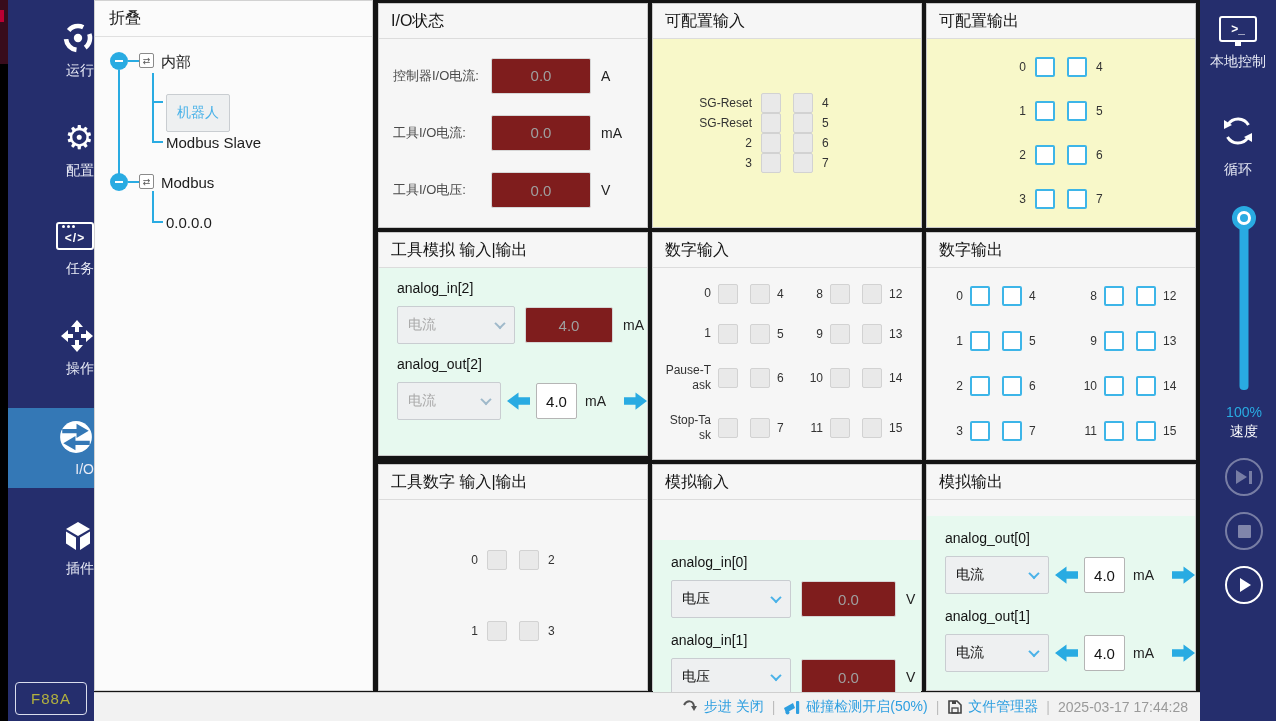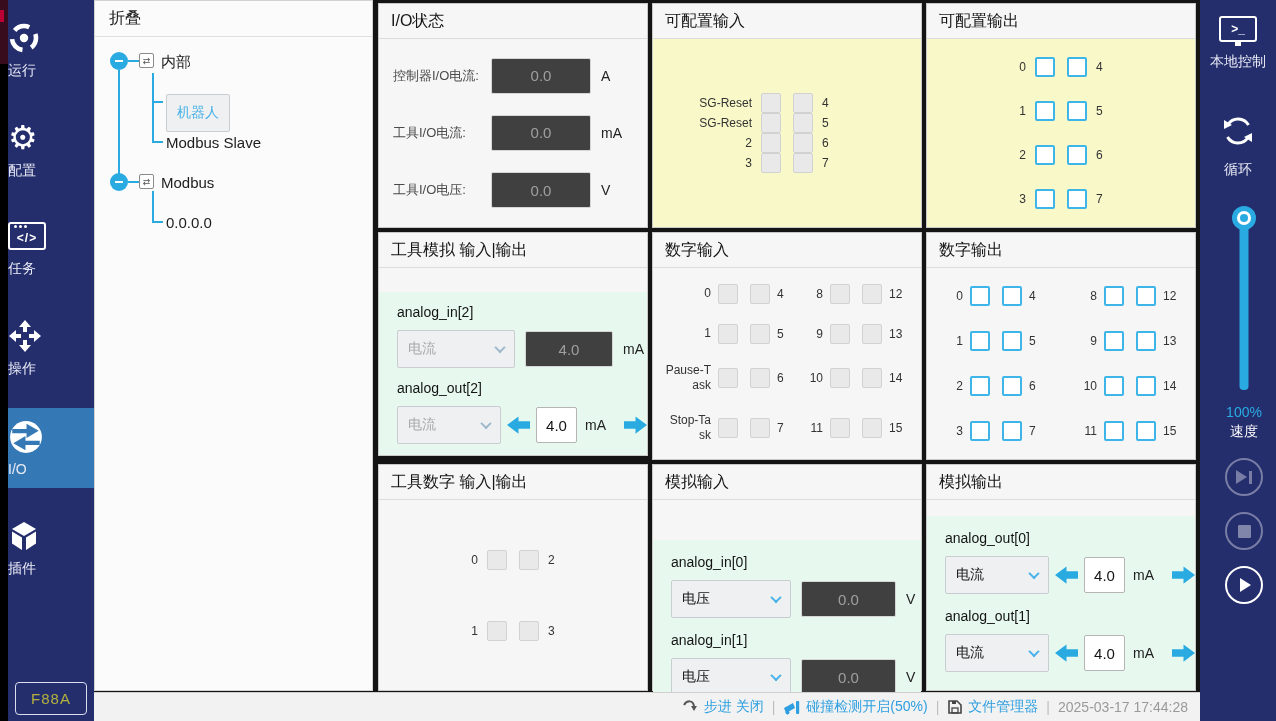--- a/index.html
+++ b/index.html
@@ -8,21 +8,21 @@
   #root { position:relative; width:1276px; height:721px; background:#141414; }
 
   
   .edge-strip { position:absolute; left:0; top:0; width:8px; height:721px; background:#000; }
   .edge-maroon { position:absolute; left:0; top:0; width:8px; height:64px; background:#380c1c; }
   .edge-red { position:absolute; left:0; top:10px; width:4px; height:12px; background:#b03; }
 
   
   .sidebar { position:absolute; left:8px; top:0; width:86px; height:721px; background:#252e6d; }
   .nav-item { position:absolute; left:0; width:86px; height:80px; display:flex; flex-direction:column;
-    align-items:flex-start; justify-content:center; gap:7px; color:#eceef8; cursor:pointer; }
+    align-items:flex-end; justify-content:center; gap:7px; color:#eceef8; cursor:pointer; }
   .nav-item.active { background:#3478b6; }
   .nav-label { font-size:14px; color:#e9ebf6; }
   .icon-box { height:34px; display:flex; align-items:center; justify-content:center; }
   .gear-glyph { font-size:33px; line-height:33px; color:#fff;
     font-family:"DejaVu Sans",sans-serif; }
   .win-icon { width:38px; height:28px; border:2px solid #fff; border-radius:3px; position:relative;
     display:flex; align-items:center; justify-content:center; }
   .win-icon .dots { position:absolute; top:1px; left:4px; display:flex; gap:2px; }
   .win-icon .dots i { width:3px; height:3px; background:#fff; border-radius:50%; }
   .win-icon .code { color:#fff; font-size:12px; font-weight:bold; letter-spacing:1px; margin-top:4px; }
@@ -54,21 +54,21 @@
   .panel { position:absolute; width:270px; background:#f6f6f6; border:1px solid #c9c9c9;
     display:flex; flex-direction:column; }
   .panel-h { height:35px; flex:none; display:flex; align-items:center; padding:0 12px;
     font-size:16px; color:#141414; border-bottom:1px solid #dcdcdc; }
   .panel-b { flex:1; display:flex; flex-direction:column; }
   .panel-b.yellow { background:#f8f8c9; }
   .panel-b.mint { background:#e7f9ef; }
 
   .ios-row { display:flex; align-items:center; padding:0 14px; }
   .ios-label { width:98px; font-size:13px; color:#4a4a4a; flex:none; }
-  .inp { height:36px; background:#404040; border:1px solid #d6d6d6; border-radius:2px;
+  .inp { height:36px; background:#7f1d1d; border:1px solid #d6d6d6; border-radius:2px;
     color:#9f9f9f; display:flex; align-items:center; justify-content:center; font-size:15px; }
   .inp.en { background:#fff; border-color:#b5b5b5; color:#141414; }
   .unit { font-size:14px; color:#222; margin-left:10px; }
 
   .cb { width:20px; height:20px; background:#e9e9e9; border:1px solid #d2d2d2; border-radius:2px; flex:none; }
   .cb.en { background:#fff; border:2px solid #3db5e8; }
 
   .cfg-row { display:flex; align-items:center; justify-content:center; }
   .cfg-l { width:86px; text-align:right; font-size:12px; color:#333; margin-right:9px; }
   .cfg-r { width:86px; text-align:left; font-size:12px; color:#333; margin-left:9px; }
@@ -316,21 +316,21 @@
       <div class="cfg-row">
         <span class="cfg-l">3</span>
         <span class="cb en"></span>
           <span class="cb-gap"></span>
         <span class="cb en"></span>
         <span class="cfg-r">7</span>
       </div>
     </div>
   </div>
 
-  <div class="panel" style="left:378px; top:232px; height:224px;gap:24px;">
+  <div class="panel" style="left:378px; top:232px; height:224px;">
     <div class="panel-h">工具模拟 输入|输出</div>
     <div class="panel-b mint" style="padding-top:12px; gap:6px;">
       <div class="an-label">analog_in[2]</div>
       <div class="an-row" style="gap:10px; margin-top:4px;">
         <span class="sel dis" style="width:118px;">
           <span>电流</span>
             <span class="chev"></span>
         </span>
         <span class="inp" style="width:88px;">4.0</span>
         <span class="unit" style="margin-left:0;">mA</span>

